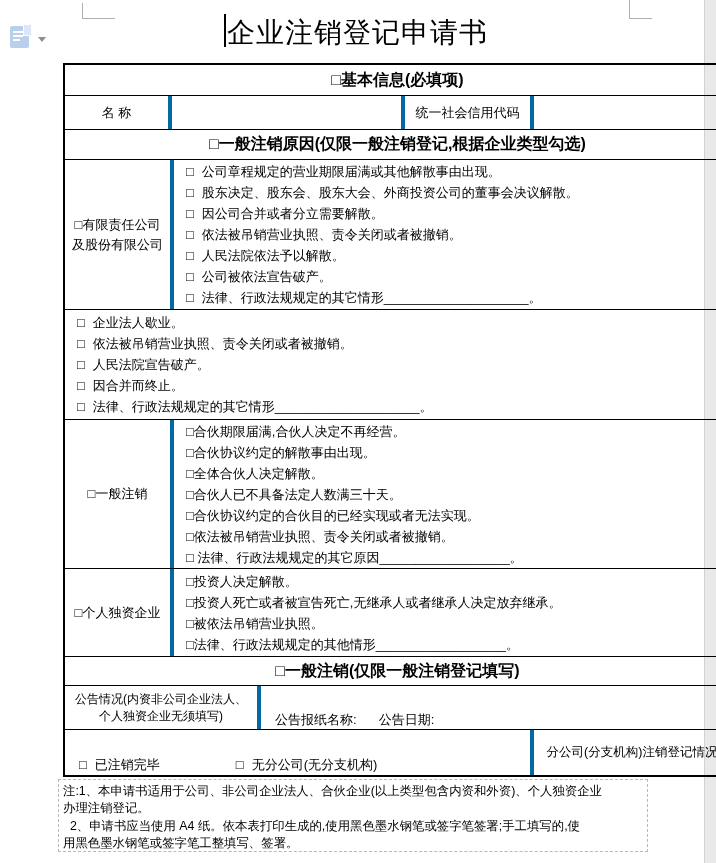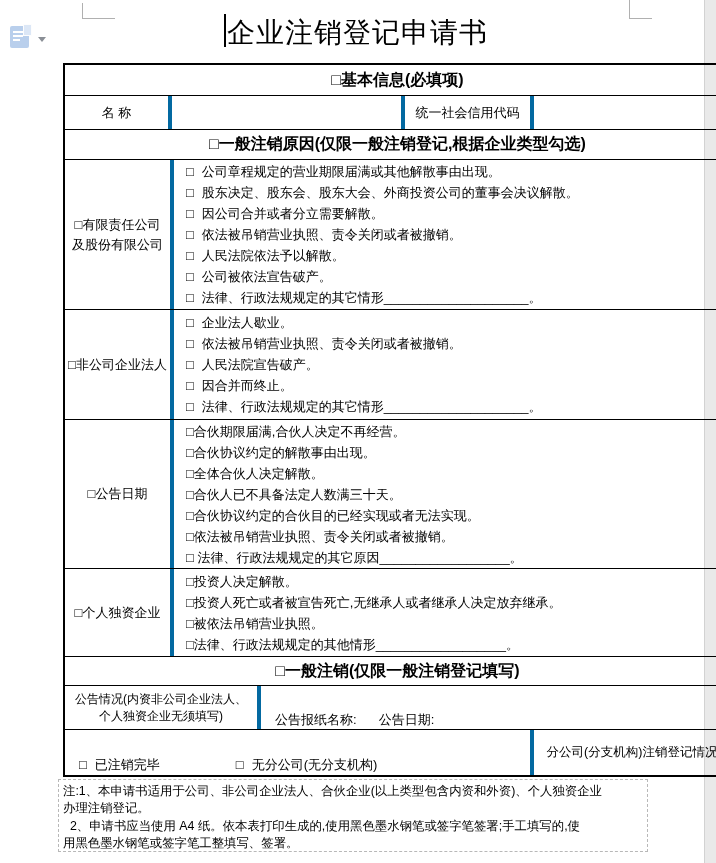--- a/index.html
+++ b/index.html
@@ -122,35 +122,32 @@
       <div class="item"><span class="box">□</span><span>股东决定、股东会、股东大会、外商投资公司的董事会决议解散。</span></div>
       <div class="item"><span class="box">□</span><span>因公司合并或者分立需要解散。</span></div>
       <div class="item"><span class="box">□</span><span>依法被吊销营业执照、责令关闭或者被撤销。</span></div>
       <div class="item"><span class="box">□</span><span>人民法院依法予以解散。</span></div>
       <div class="item"><span class="box">□</span><span>公司被依法宣告破产。</span></div>
       <div class="item"><span class="box">□</span><span>法律、行政法规规定的其它情形____________________。</span></div>
     </div>
   </div>
 
   <div class="row r5">
-    <div class="cell c-label cat-label w109">
-      <span>□非公司企业法人</span>
-    </div>
     <div class="cell items spaced flexfill">
       <div class="item"><span class="box">□</span><span>企业法人歇业。</span></div>
       <div class="item"><span class="box">□</span><span>依法被吊销营业执照、责令关闭或者被撤销。</span></div>
       <div class="item"><span class="box">□</span><span>人民法院宣告破产。</span></div>
       <div class="item"><span class="box">□</span><span>因合并而终止。</span></div>
       <div class="item"><span class="box">□</span><span>法律、行政法规规定的其它情形____________________。</span></div>
     </div>
   </div>
 
   <div class="row r6">
     <div class="cell c-label cat-label w109">
-      <span>□公告日期</span>
+      <span>□一般注销</span>
     </div>
     <div class="cell items tight flexfill">
       <div class="item"><span class="box">□</span><span>合伙期限届满,合伙人决定不再经营。</span></div>
       <div class="item"><span class="box">□</span><span>合伙协议约定的解散事由出现。</span></div>
       <div class="item"><span class="box">□</span><span>全体合伙人决定解散。</span></div>
       <div class="item"><span class="box">□</span><span>合伙人已不具备法定人数满三十天。</span></div>
       <div class="item"><span class="box">□</span><span>合伙协议约定的合伙目的已经实现或者无法实现。</span></div>
       <div class="item"><span class="box">□</span><span>依法被吊销营业执照、责令关闭或者被撤销。</span></div>
       <div class="item"><span class="box">□</span><span> 法律、行政法规规定的其它原因__________________。</span></div>
     </div>

